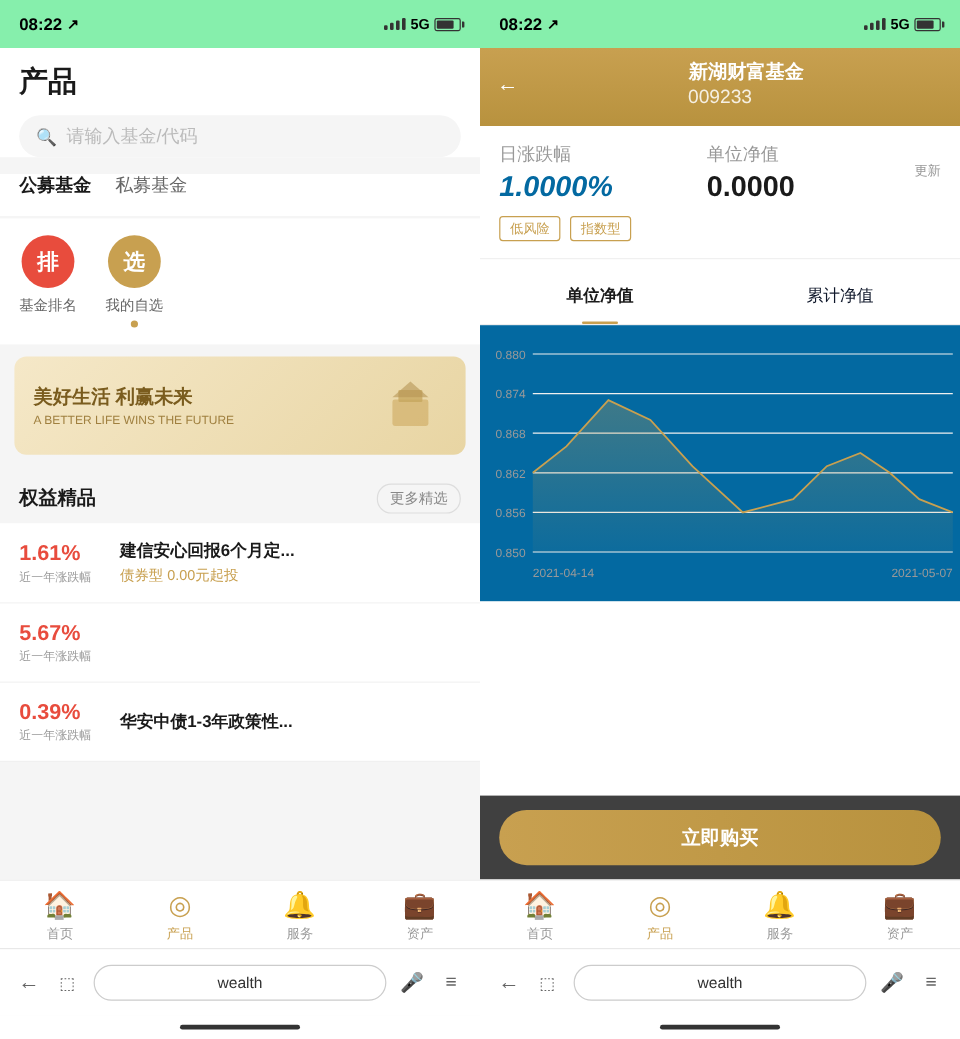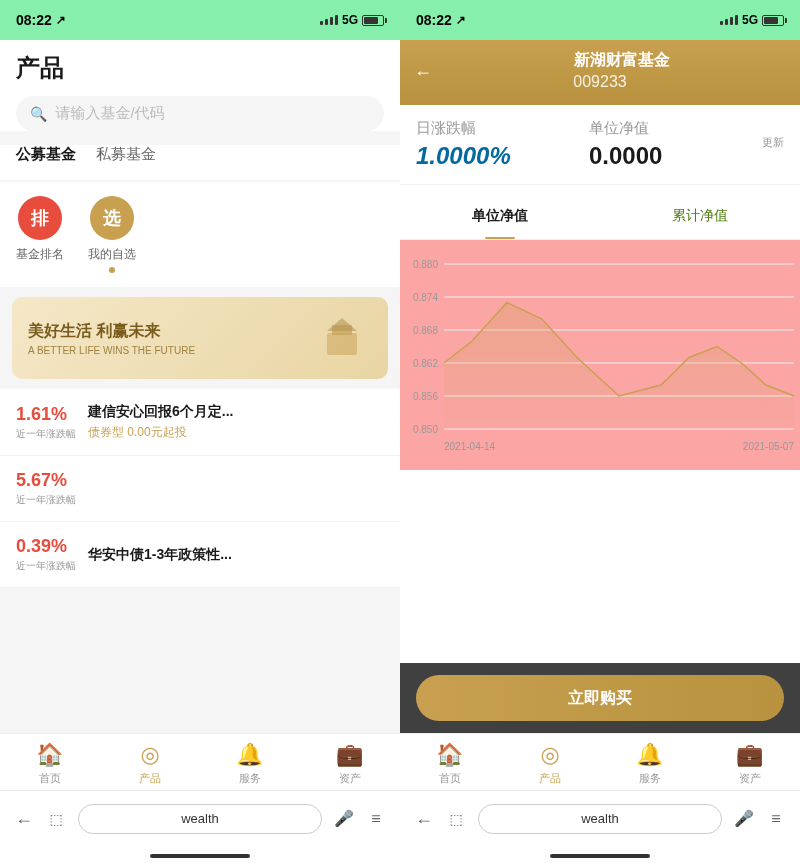--- a/index.html
+++ b/index.html
@@ -137,21 +137,21 @@
     }
     .section-title { font-size: 16px; font-weight: 700; color: #1a1a1a; }
     .more-btn {
       font-size: 12px; color: #888; border: 1px solid #ddd;
       border-radius: 12px; padding: 3px 10px; cursor: pointer;
     }
 
     .fund-item {
       background: #fff; padding: 14px 16px;
       border-bottom: 1px solid #f0f0f0;
-      display: flex; align-items: center; gap: 2px;
+      display: flex; align-items: center; gap: 14px;
     }
     .fund-return { font-size: 18px; font-weight: 700; width: 70px; flex-shrink: 0; }
     .fund-return.positive { color: #e84c3d; }
     .fund-return-label { font-size: 10px; color: #999; margin-top: 2px; }
     .fund-info {}
     .fund-name { font-size: 14px; font-weight: 600; color: #1a1a1a; }
     .fund-type { font-size: 12px; color: #c8a050; margin-top: 3px; }
 
     
     .nav-bar {
@@ -201,31 +201,31 @@
       border: 1px solid #c8a050; color: #c8a050; font-size: 11px;
       padding: 2px 8px; border-radius: 3px;
     }
 
     .chart-tabs {
       background: #fff; display: flex; margin-top: 8px;
       border-bottom: 1px solid #eee;
     }
     .chart-tab {
       flex: 1; text-align: center; padding: 14px 0; font-size: 14px;
-      color: #4d7c0f; cursor: pointer; position: relative;
+      color: #0f172a; cursor: pointer; position: relative;
     }
     .chart-tab.active { color: #1a1a1a; font-weight: 700; }
     .chart-tab.active::after {
       content: ''; position: absolute; bottom: 0; left: 50%;
       transform: translateX(-50%); width: 30px; height: 2.5px;
       background: #c8a050; border-radius: 2px;
     }
 
     .chart-area {
-      background: #fca5a5; padding: 10px 0 0;
+      background: #0369a1; padding: 10px 0 0;
     }
 
     .buy-btn-container {
       background: #404040; padding: 12px 16px; flex-shrink: 0;
     }
     .buy-btn {
       width: 100%; height: 46px; background: linear-gradient(90deg, #c8a050, #b8923e);
       border: none; border-radius: 23px; color: #fff; font-size: 16px;
       font-weight: 700; cursor: pointer; display: flex; align-items: center;
       justify-content: center;
@@ -296,20 +296,24 @@
       </div>
       <div class="banner-icon">
         <svg width="50" height="50" viewBox="0 0 50 50">
           <rect x="10" y="20" width="30" height="22" fill="#c8a050" rx="2" opacity="0.7"></rect>
           <rect x="15" y="12" width="20" height="10" fill="#b8923e" rx="1" opacity="0.8"></rect>
           <polygon points="25,5 40,18 10,18" fill="#a07830" opacity="0.6"></polygon>
         </svg>
       </div>
     </div>
 
+    <div class="section-header">
+      <span class="section-title">权益精品</span>
+      <span class="more-btn">更多精选</span>
+    </div>
 
     <div>
 
       <div class="fund-item">
         <div>
           <div class="fund-return positive">1.61%</div>
           <div class="fund-return-label">近一年涨跌幅</div>
         </div>
         <div class="fund-info">
           <div class="fund-name">建信安心回报6个月定...</div>
@@ -409,20 +413,24 @@
         <div class="stats-value red">1.0000%</div>
       </div>
       <div class="stats-col">
         <div class="stats-label">单位净值</div>
         <div class="stats-value dark">0.0000</div>
       </div>
       <div style="display:flex;flex-direction:column;align-items:flex-end;justify-content:flex-start;padding-top:14px;">
         <span class="stats-update">更新</span>
       </div>
     </div>
+    <div class="tag-row">
+      <span class="tag">低风险</span>
+      <span class="tag">指数型</span>
+    </div>
   </div>
 
   <div class="chart-tabs">
     <div class="chart-tab active">单位净值</div>
     <div class="chart-tab">累计净值</div>
   </div>
 
   <div class="chart-area">
     <svg class="chart-svg" viewBox="0 0 400 220" style="display:block;">
 

